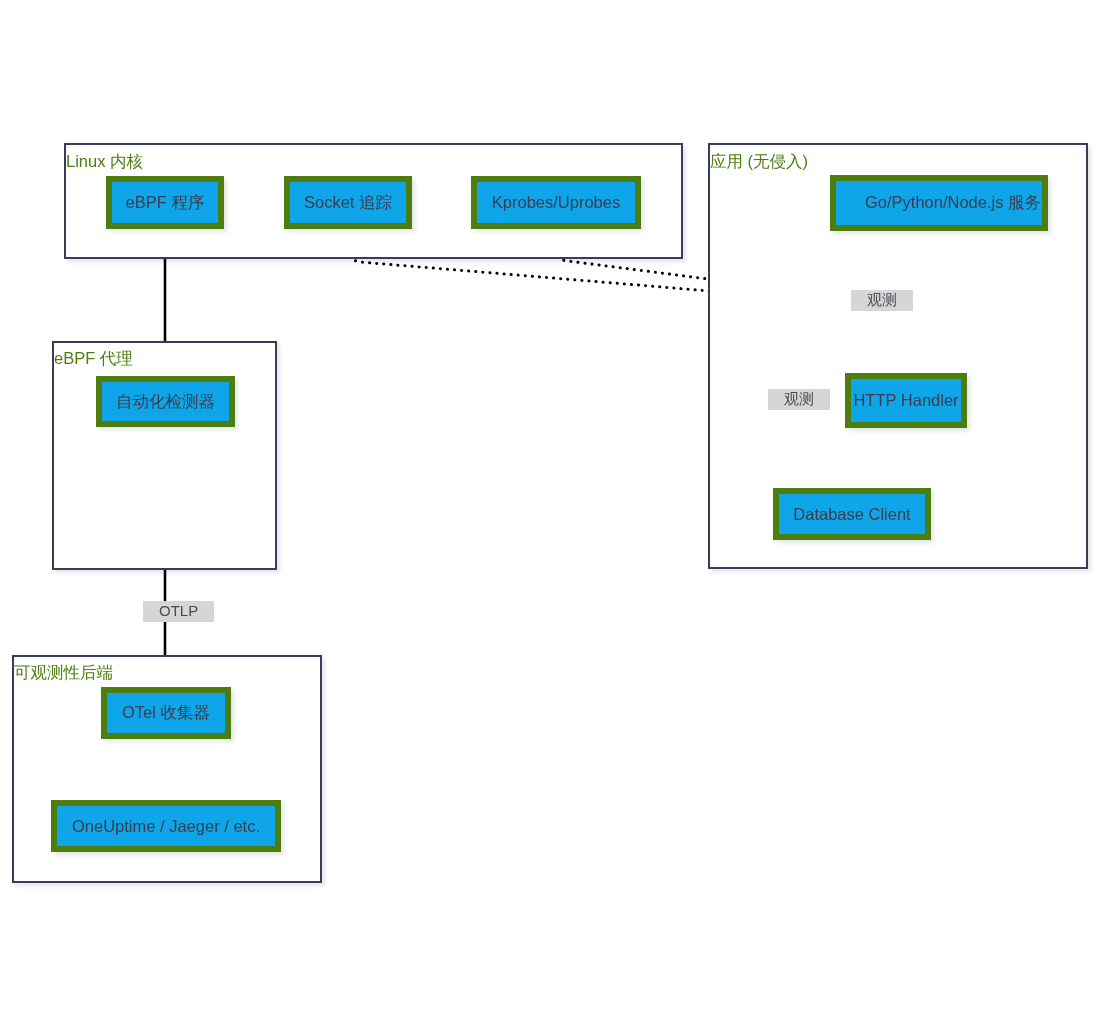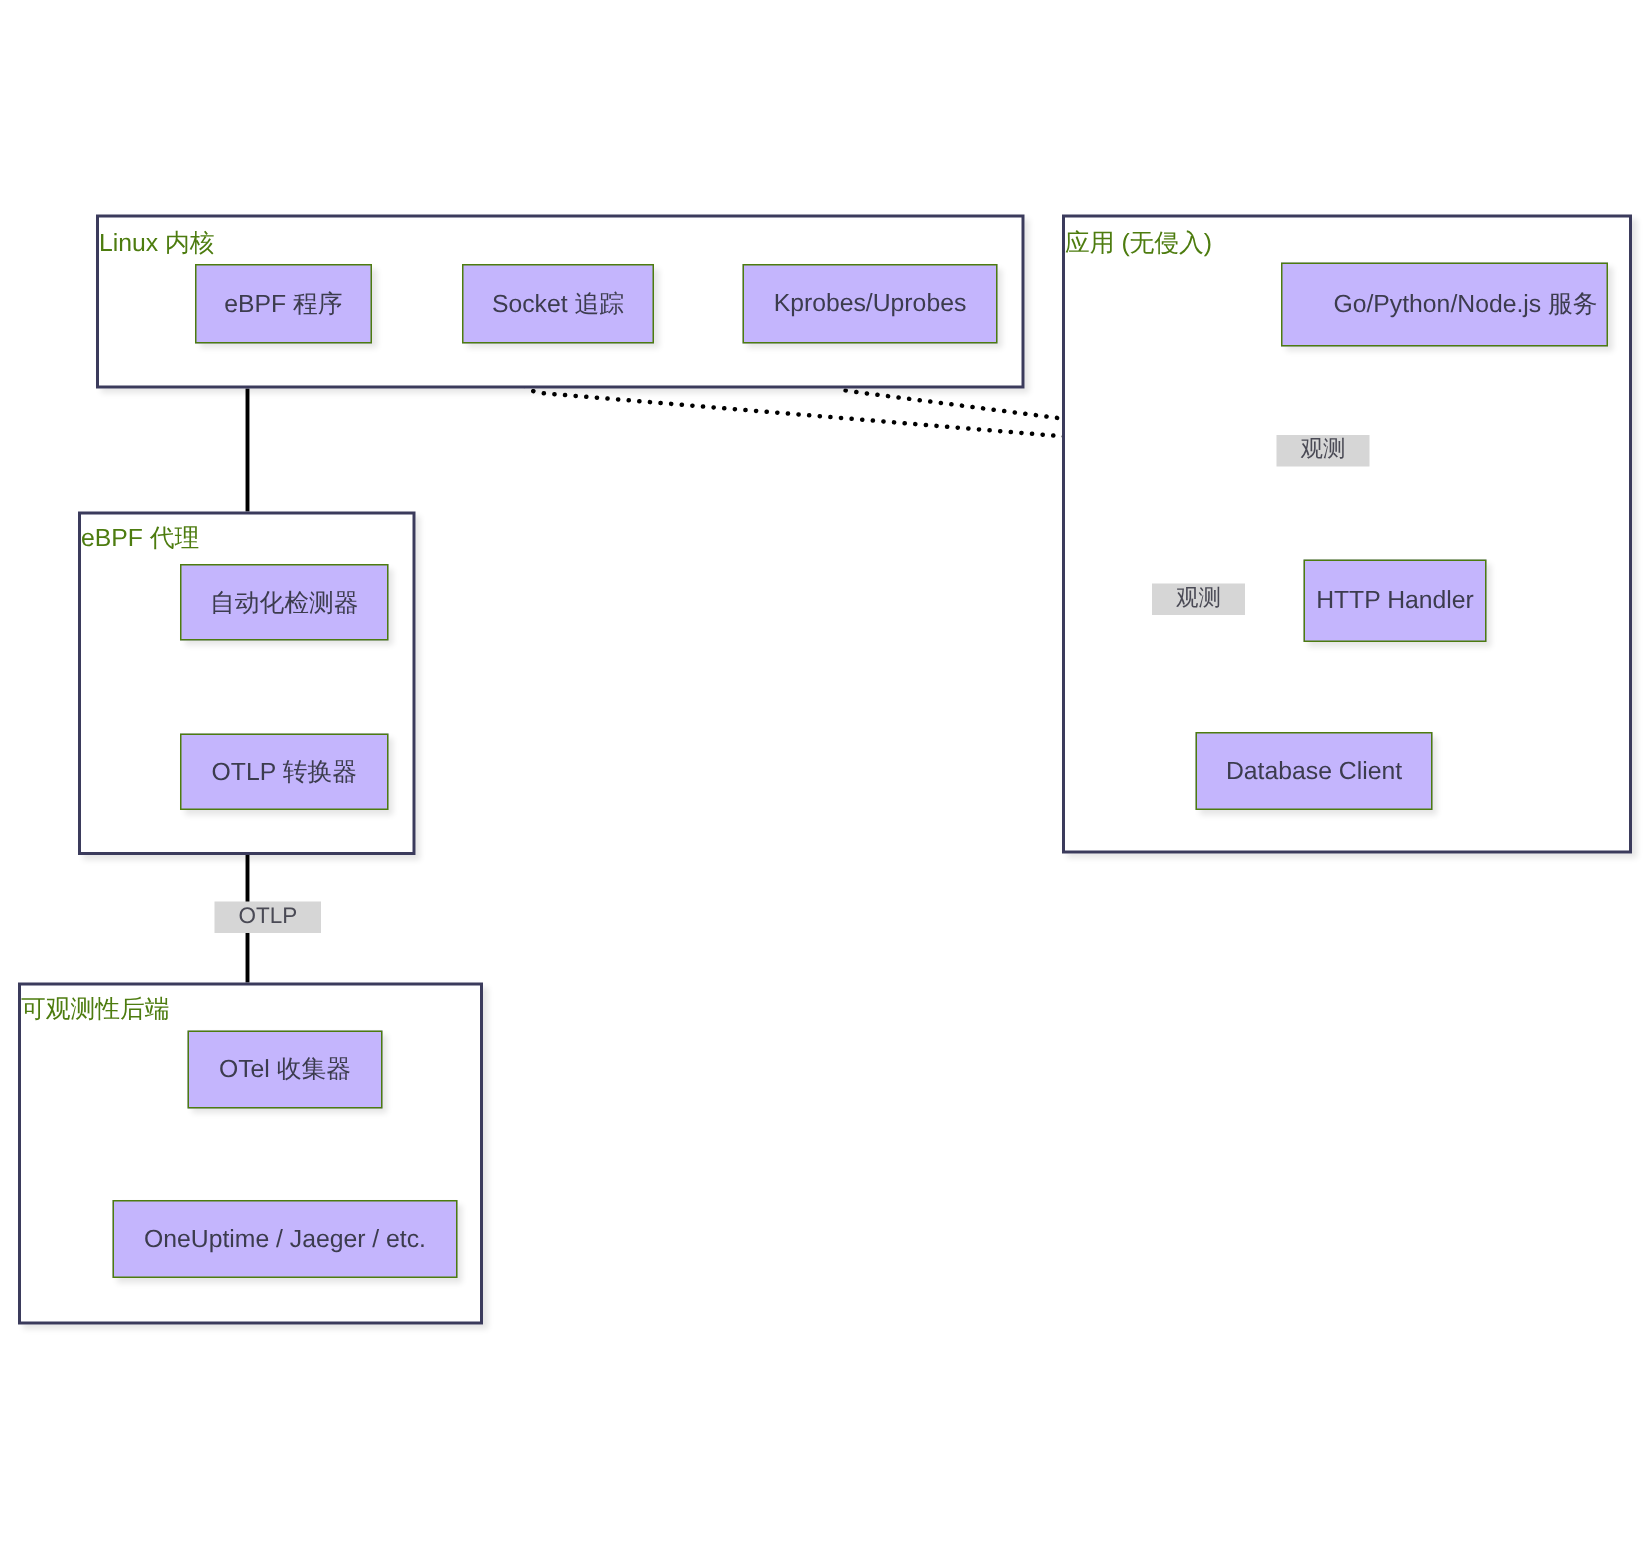--- a/index.html
+++ b/index.html
@@ -38,32 +38,31 @@
     position: absolute;
     left: 0;
     right: 0;
     text-align: left;
     font-size: 16.5px;
     color: #4d7c0f;
     white-space: nowrap;
   }
   .node {
     position: absolute;
-    border: 1px solid #4d7c0f;
-    background: #c4b5fd;
+    border: 6px solid #4d7c0f;
+    background: #0ea5e9;
     box-shadow: 3px 3px 4px rgba(0,0,0,0.10);
     box-sizing: border-box;
     display: flex;
     align-items: center;
     justify-content: center;
     font-size: 16.5px;
     color: #3c3c4e;
     white-space: nowrap;
     z-index: 3;
-    margin-left: 24px;
   }
   .edge-label {
     position: absolute;
     background: #d6d6d6;
     color: #4a4a55;
     font-size: 15px;
     line-height: 1.25;
     padding: 1px 16px;
     white-space: nowrap;
     z-index: 4;
@@ -134,23 +133,20 @@
   </div>
 
   <div class="cluster" style="left:52px; top:341px; width:225px; height:229px;">
     <div class="cluster-title" style="top:5px;">eBPF 代理</div>
   </div>
 
   <div class="node" style="left:96px; top:376px; width:139px; height:51px;">
     <span>自动化检测器</span>
   </div>
 
-  <div class="node" style="left:96px; top:489px; width:139px; height:51px;">
-    <span>OTLP 转换器</span>
-  </div>
 
   <div class="cluster" style="left:12px; top:655px; width:310px; height:228px;">
     <div class="cluster-title" style="top:5px;">可观测性后端</div>
   </div>
 
   <div class="node" style="left:101px; top:687px; width:130px; height:52px;">
     <span>OTel 收集器</span>
   </div>
 
   <div class="node" style="left:51px; top:800px; width:230px; height:52px;">

